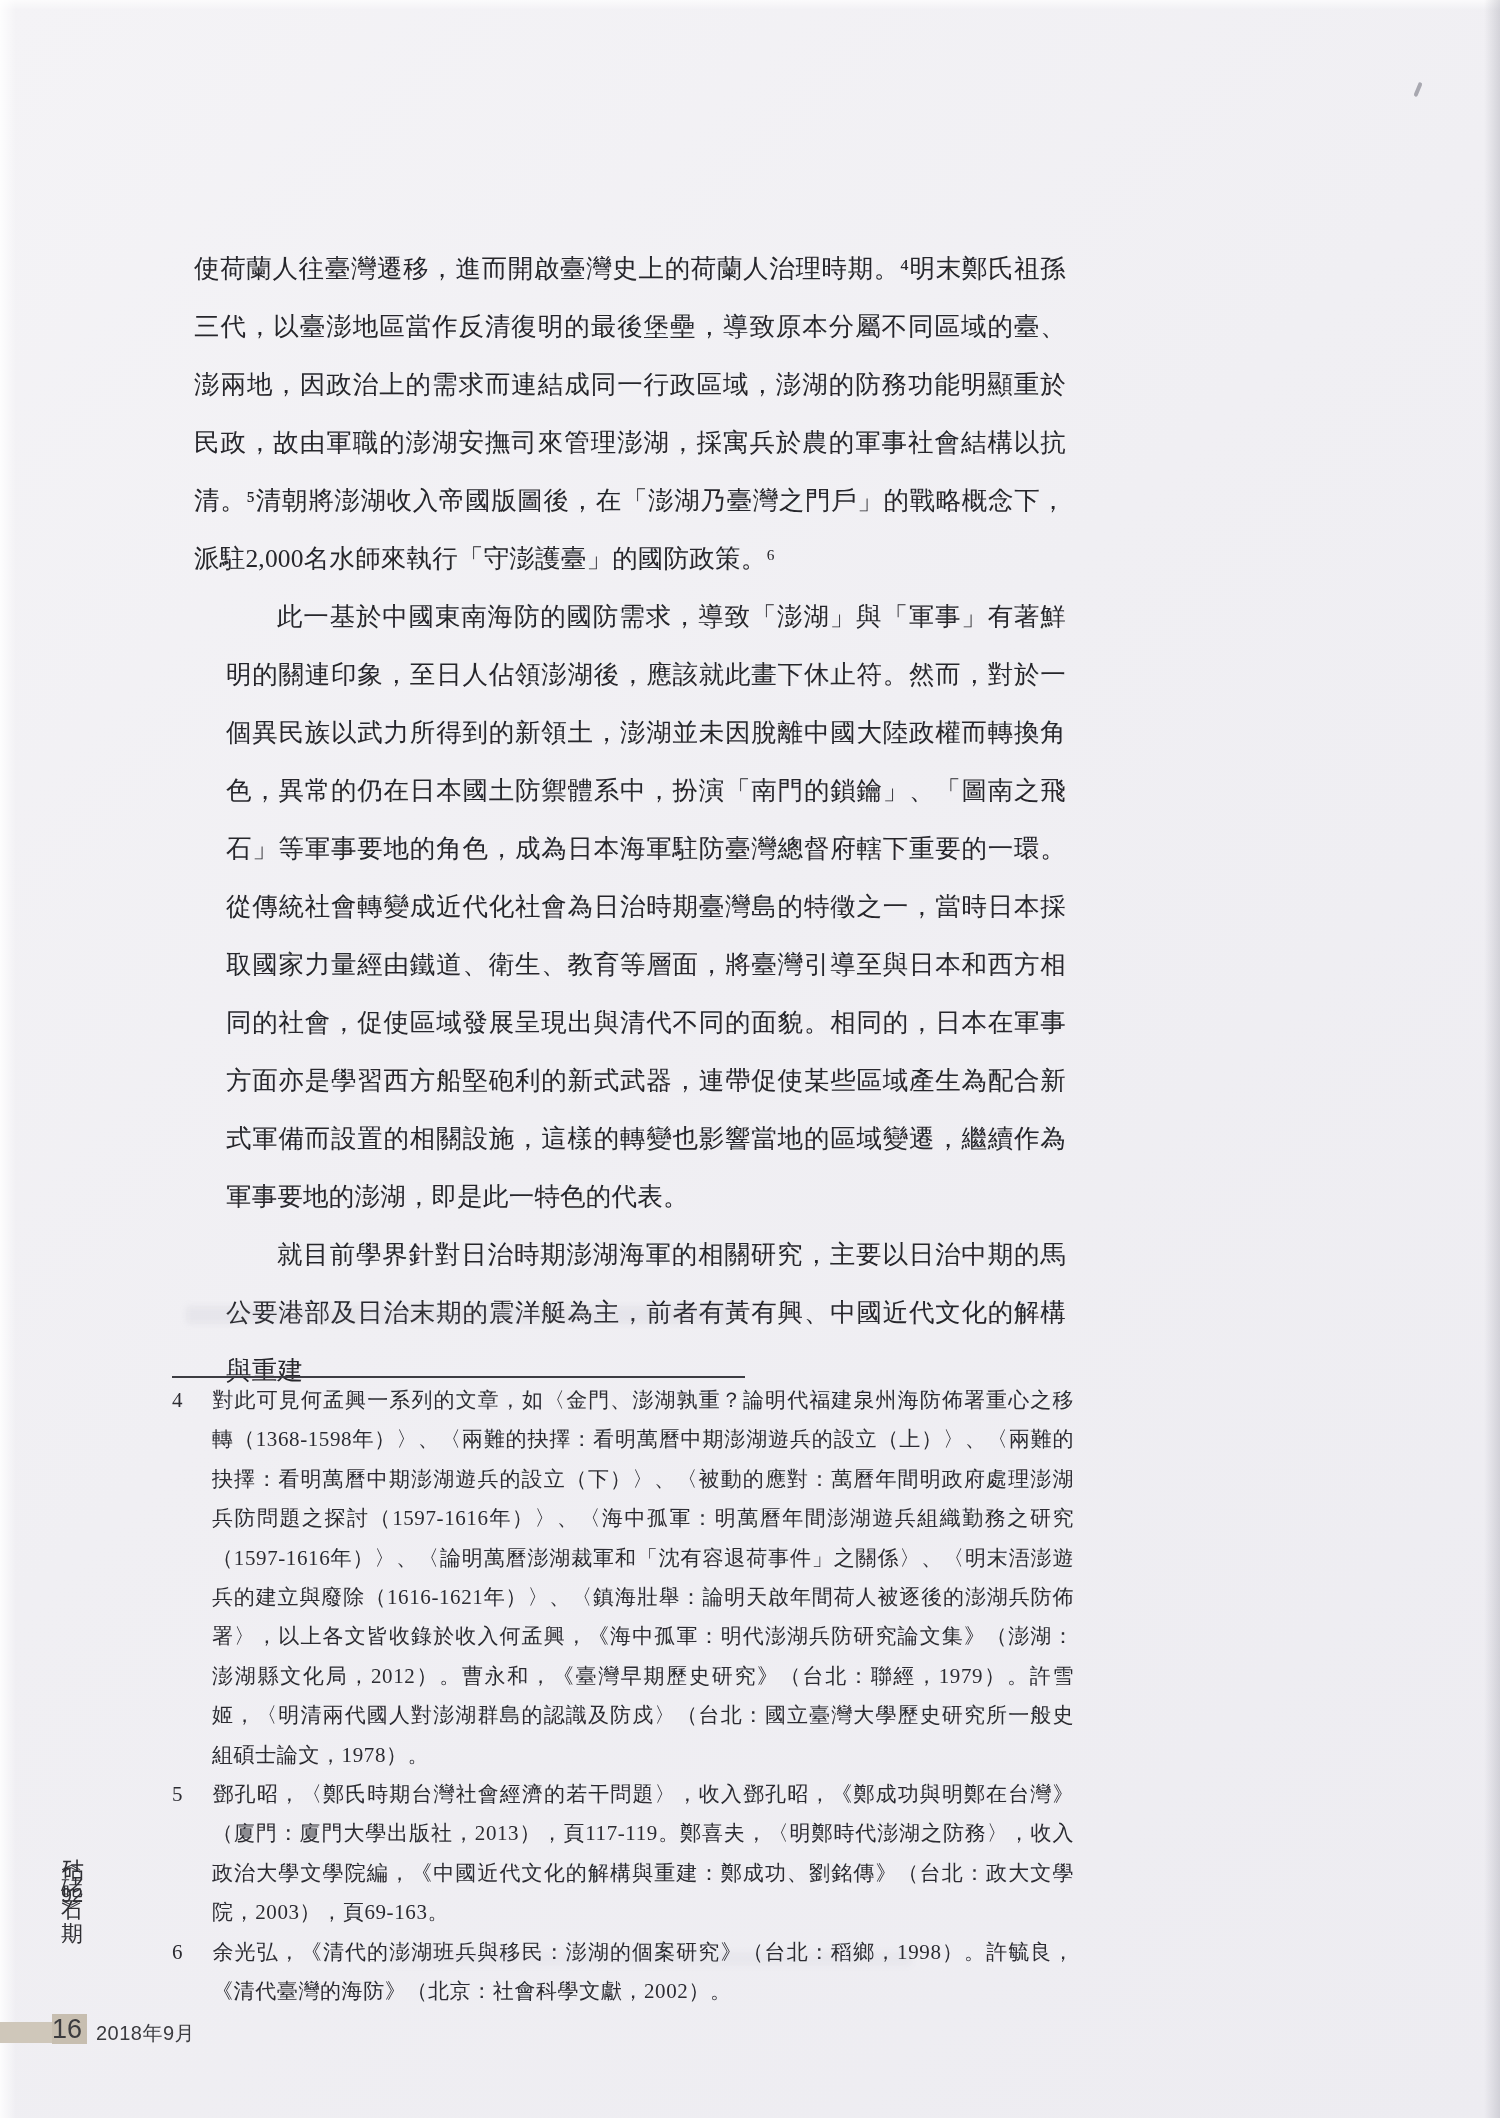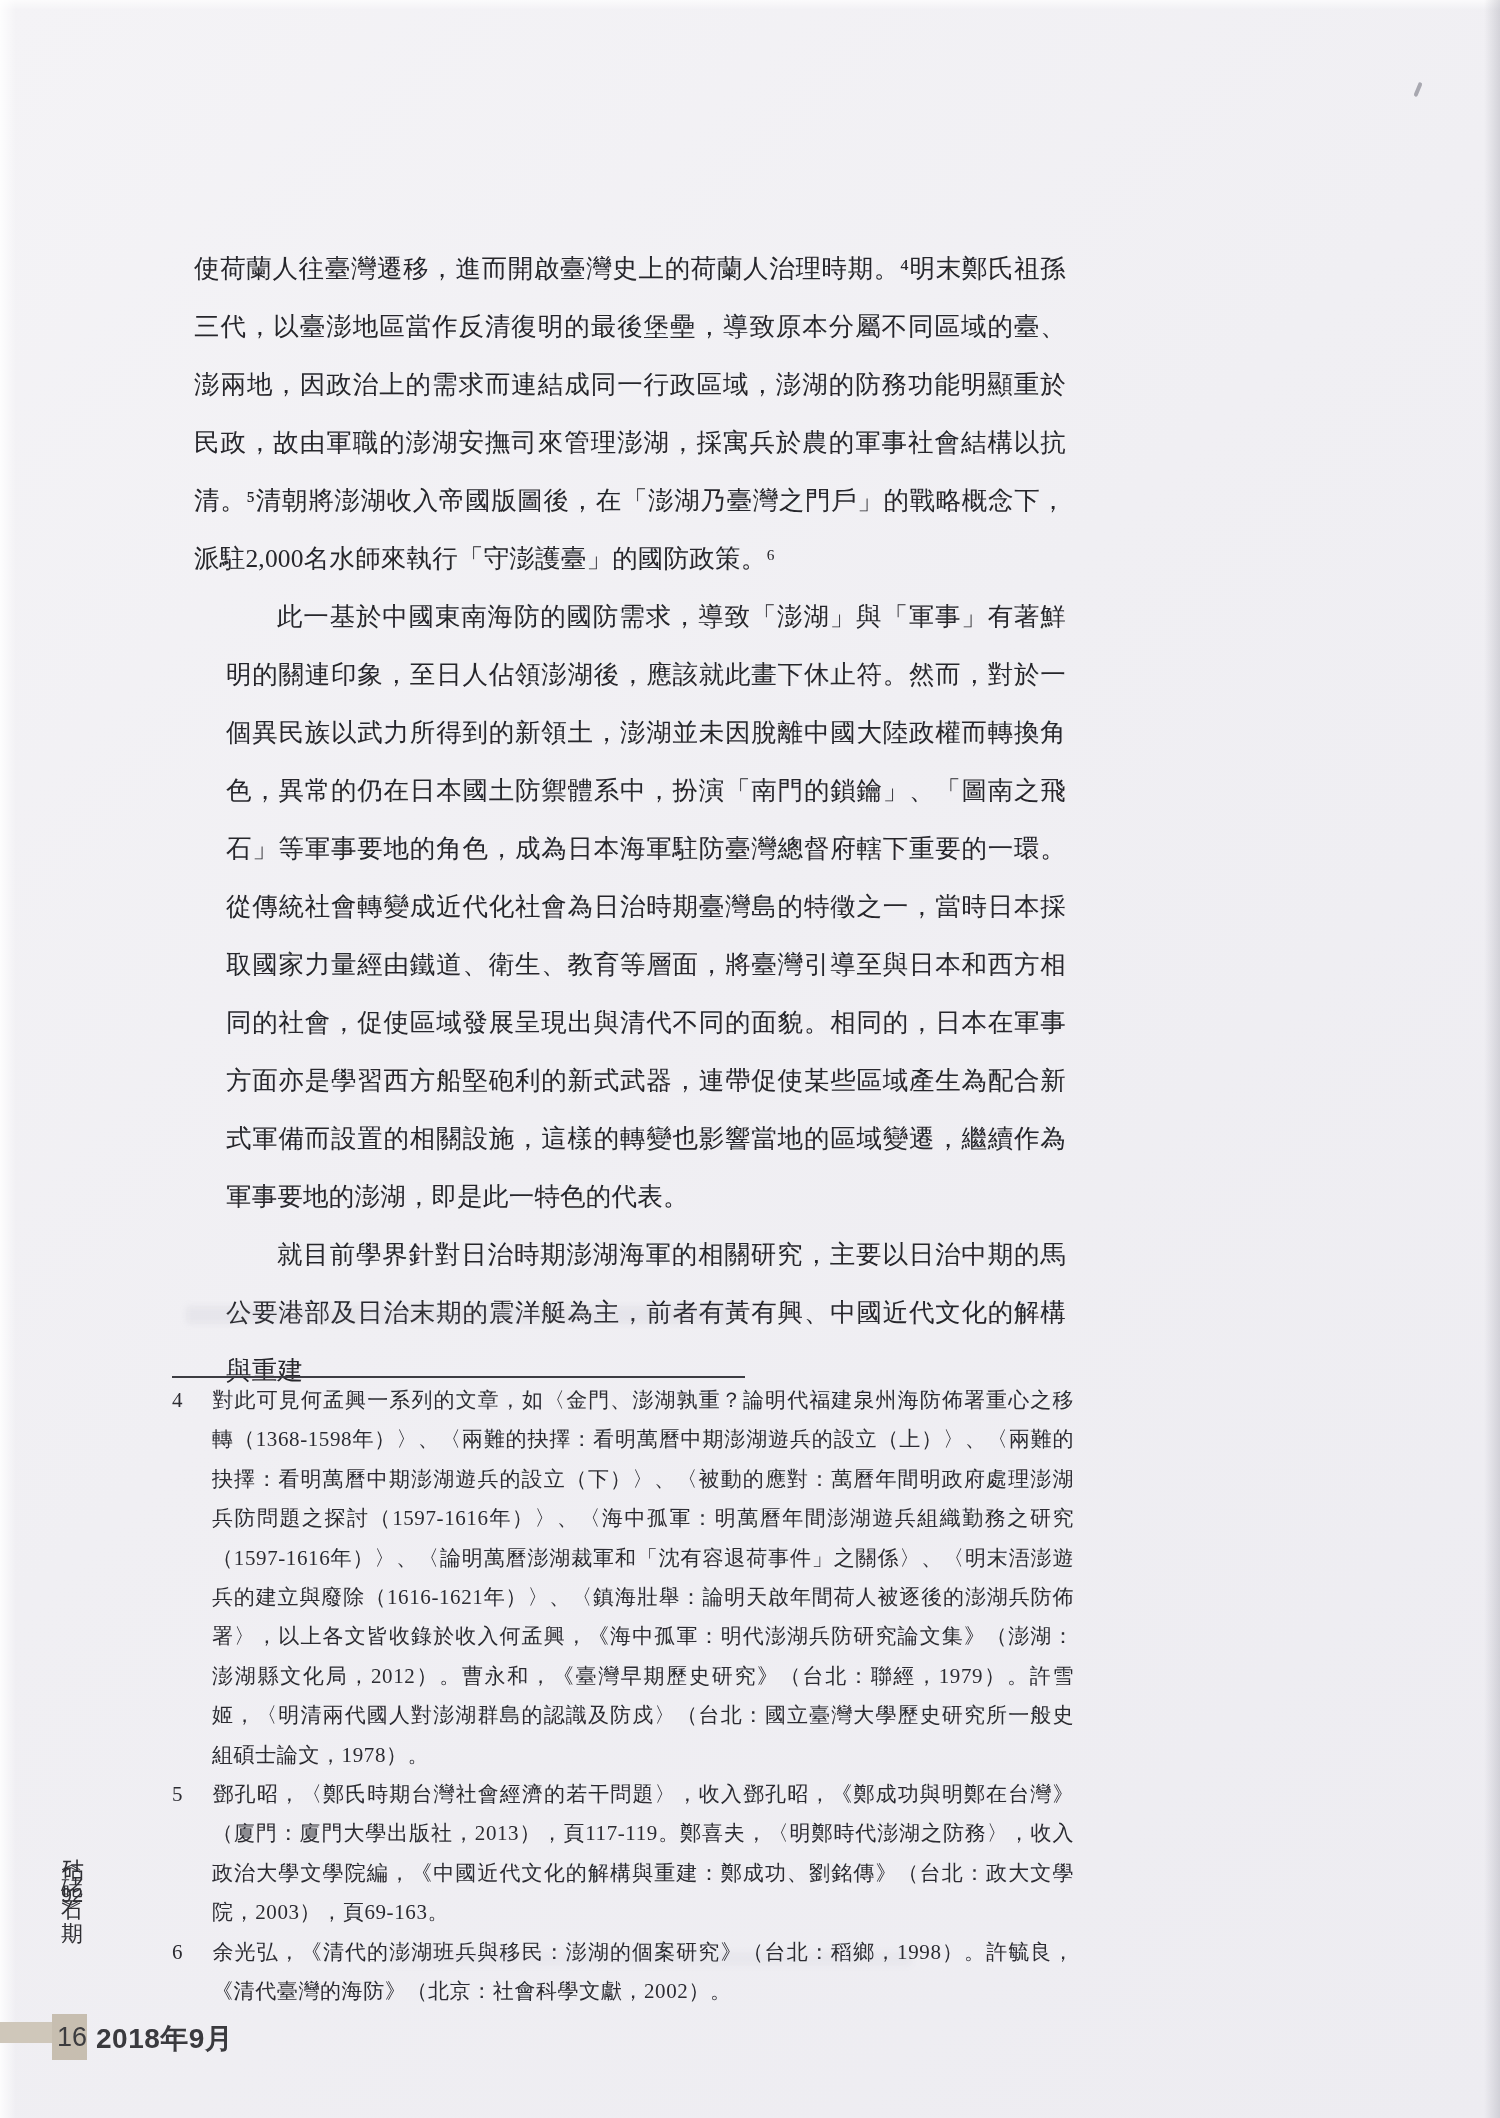--- a/index.html
+++ b/index.html
@@ -58,31 +58,31 @@
     writing-mode: vertical-rl; text-orientation: mixed;
     font-size: 22px; letter-spacing: 1px; color: #2e2e33;
     font-family: "Liberation Serif", "DejaVu Serif", serif;
   }
   .spine .tcu { text-combine-upright: all; font-family: "Liberation Sans", "DejaVu Sans", sans-serif; font-size: 20px; }
   .band-strip {
     position: absolute; left: 0; top: 2022px; width: 52px; height: 21px;
     background: #cfc7ba;
   }
   .band-box {
-    position: absolute; left: 52px; top: 2014px; width: 35px; height: 46px;
-    background: #c7beb0; display: flex; align-items: center; justify-content: flex-end;
+    position: absolute; left: 52px; top: 2014px; width: 35px; height: 30px;
+    background: #c7beb0; display: flex; align-items: center; justify-content: flex-start;
   }
   .page-num {
     font-family: "Liberation Sans", "DejaVu Sans", sans-serif;
     font-size: 27px; color: #3c3c3f; line-height: 1;
   }
   .issue-date {
     position: absolute; left: 96px; top: 2020px;
     font-family: "Liberation Sans", "DejaVu Sans", sans-serif;
-    font-size: 28px; color: #3a3a3e; letter-spacing: 0.5px; font-weight: bold;
+    font-size: 20px; color: #3a3a3e; letter-spacing: 0.5px;
   }
 </style>
 </head>
 <body>
 
 <div class="page">
 
   <div class="edge-top"></div>
   <div class="edge-left"></div>
   <div class="edge-right"></div>

